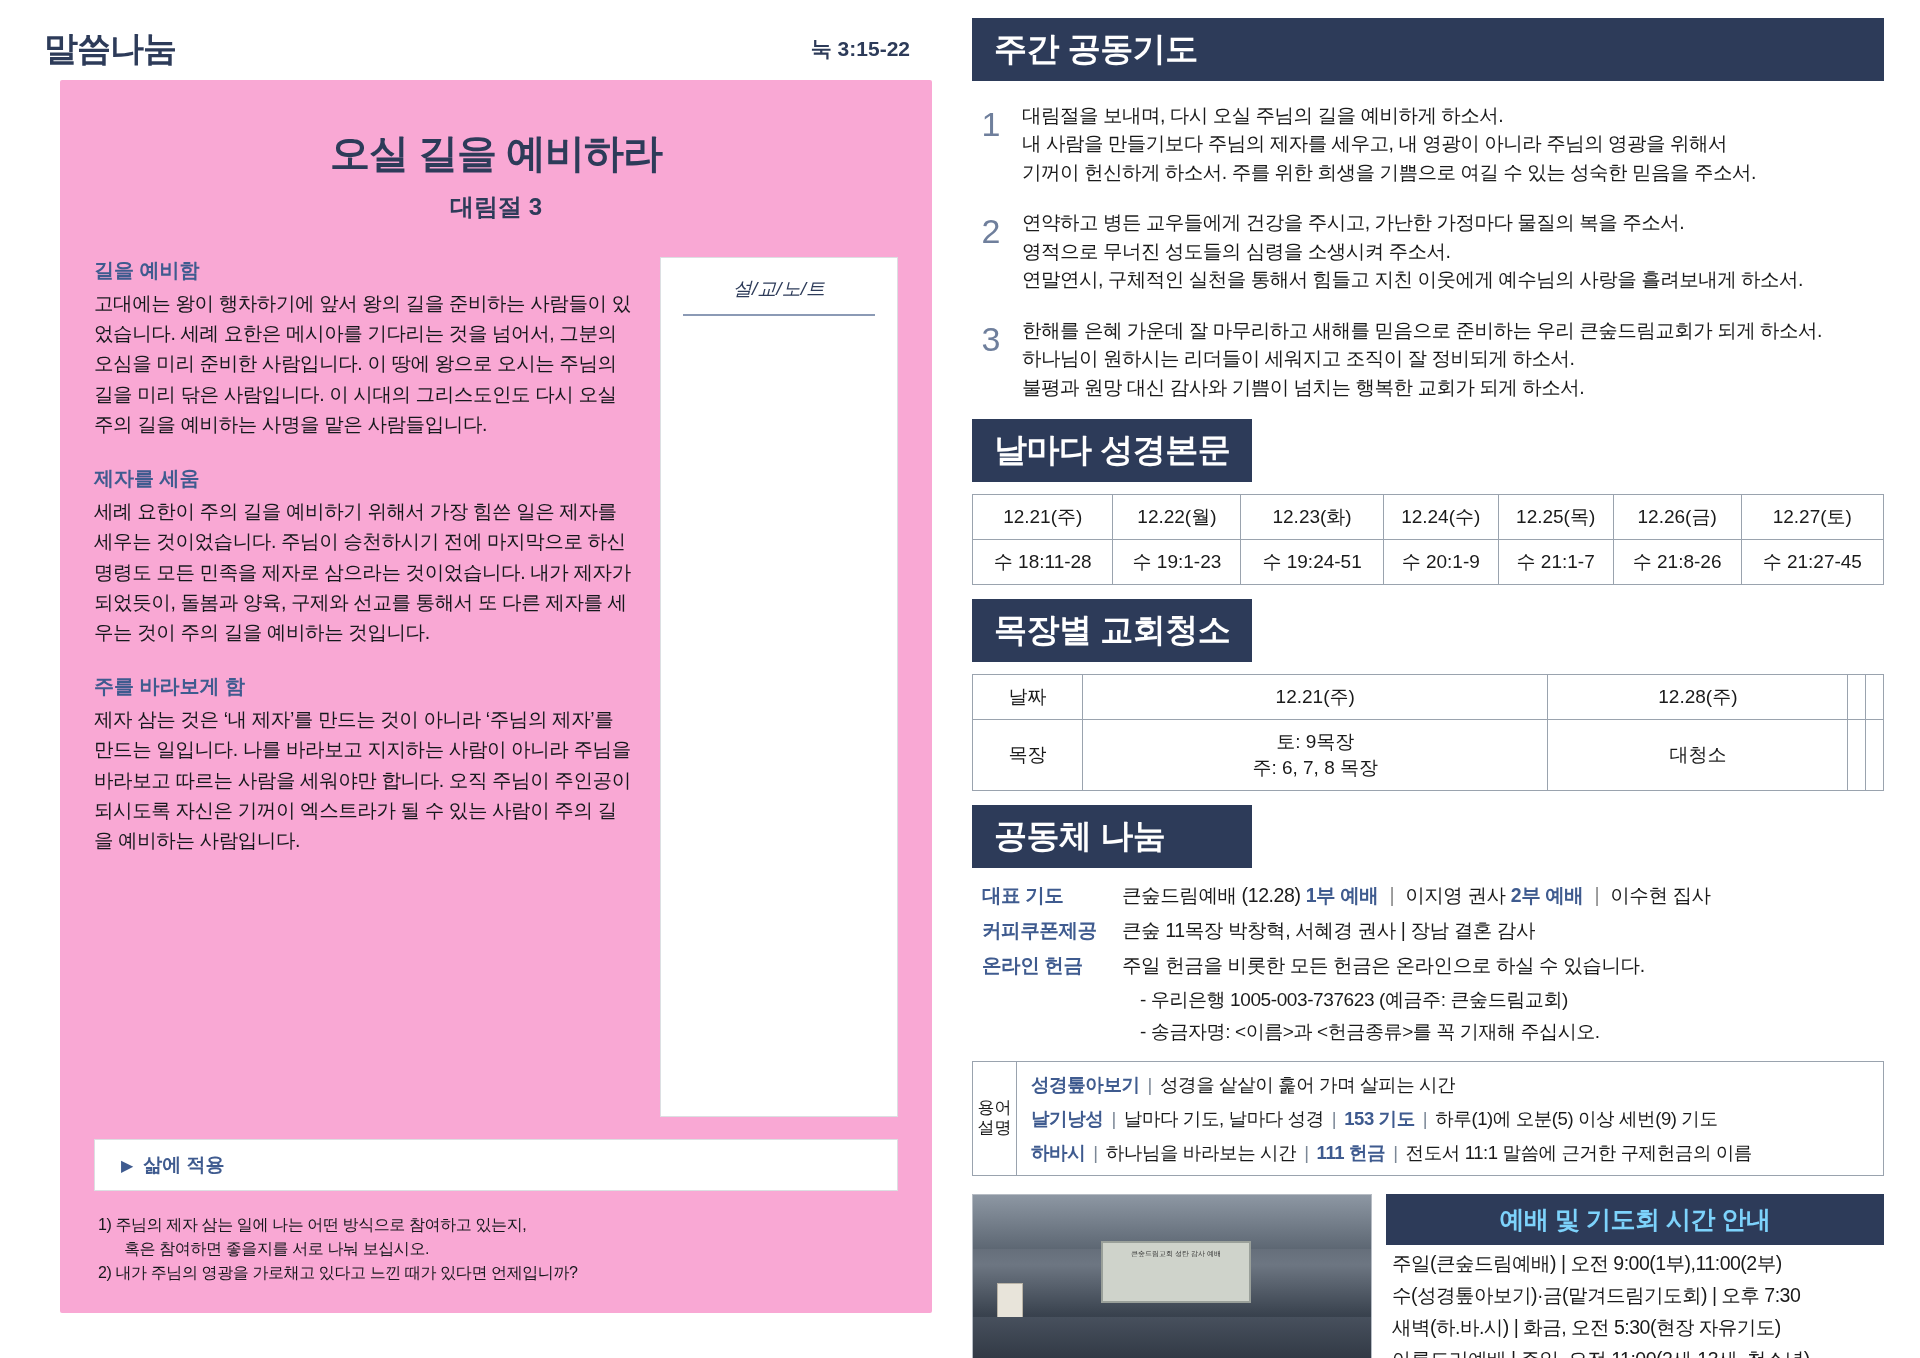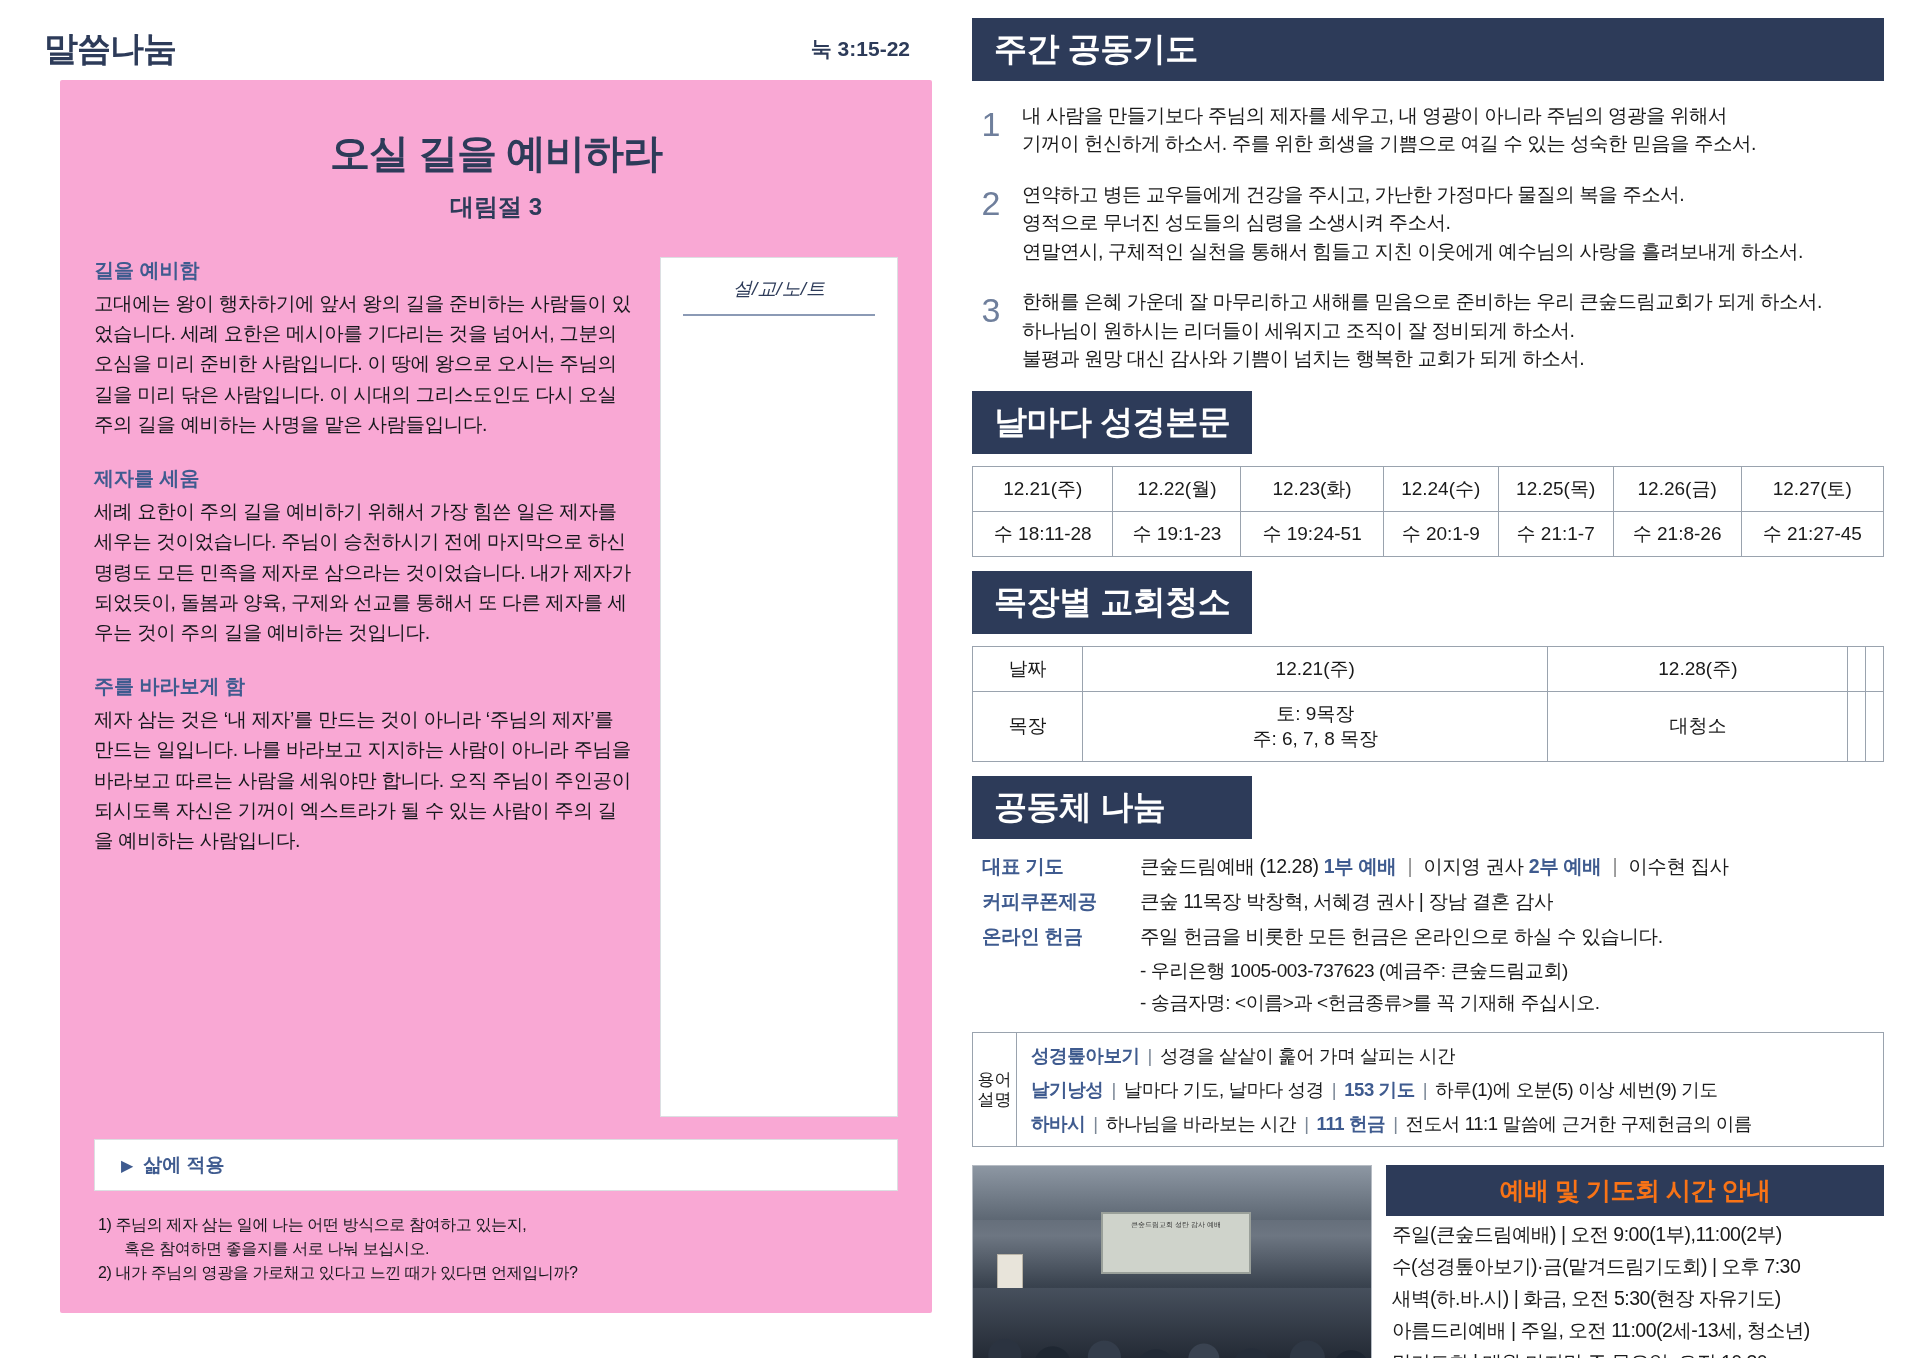--- a/index.html
+++ b/index.html
@@ -178,21 +178,20 @@
     font-weight: normal;
   }
   table.grid th { font-weight: normal; }
   .clean-row td { padding: 9px 2px; }
   .cell-multi { line-height: 1.35; font-size: 18px; }
 
   .share-rows { margin: 14px 0 6px 10px; }
   .share-row {
     display: flex;
     align-items: baseline;
-    gap: 18px;
     margin-bottom: 8px;
     font-size: 19.5px;
     letter-spacing: -0.4px;
   }
   .share-key {
     color: #3f5b8f;
     font-weight: bold;
     width: 140px;
     flex: none;
   }
@@ -277,21 +276,21 @@
       radial-gradient(circle at 70% 82%, #252d39 18px, transparent 19px),
       radial-gradient(circle at 84% 73%, #2f3845 17px, transparent 18px),
       radial-gradient(circle at 95% 84%, #1d2531 18px, transparent 19px),
       linear-gradient(180deg,#47505d,#161c26);
   }
   .info {
     flex: 1;
   }
   .info-head {
     background: #2d3b59;
-    color: #f97316;
+    color: #7dd3fc;
     font-size: 25px;
     font-weight: bold;
     text-align: center;
     padding: 9px 0;
     letter-spacing: -0.5px;
   }
   .info-line {
     font-size: 19.5px;
     padding: 5px 0 0 6px;
     letter-spacing: -0.5px;
@@ -347,20 +346,21 @@
   </div>
 
   <div class="right">
 
     <div class="bar-head full">주간 공동기도</div>
 
     <div class="prayer-list">
       <div class="prayer-item">
         <div class="prayer-num">1</div>
         <div class="prayer-lines">
+          <div>대림절을 보내며, 다시 오실 주님의 길을 예비하게 하소서.</div>
           <div>내 사람을 만들기보다 주님의 제자를 세우고, 내 영광이 아니라 주님의 영광을 위해서</div>
           <div>기꺼이 헌신하게 하소서. 주를 위한 희생을 기쁨으로 여길 수 있는 성숙한 믿음을 주소서.</div>
         </div>
       </div>
       <div class="prayer-item">
         <div class="prayer-num">2</div>
         <div class="prayer-lines">
           <div>연약하고 병든 교우들에게 건강을 주시고, 가난한 가정마다 물질의 복을 주소서.</div>
           <div>영적으로 무너진 성도들의 심령을 소생시켜 주소서.</div>
           <div>연말연시, 구체적인 실천을 통해서 힘들고 지친 이웃에게 예수님의 사랑을 흘려보내게 하소서.</div>

